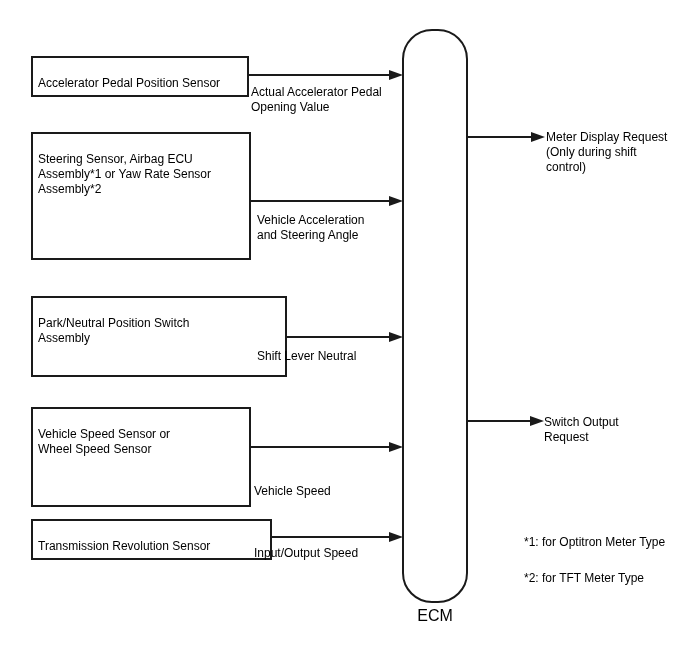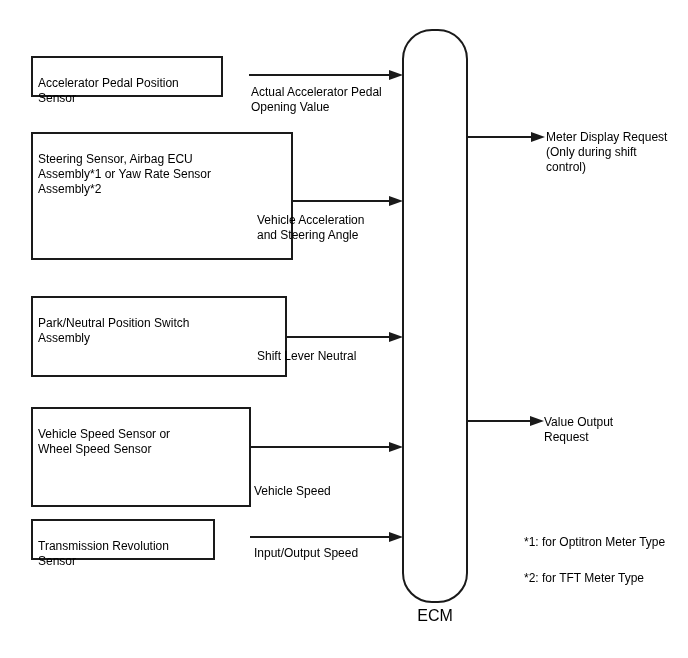--- a/index.html
+++ b/index.html
@@ -90,41 +90,41 @@
     <g>
       <line x1="467" y1="137" x2="532" y2="137"></line>
       <polygon points="545,137 531,132 531,142"></polygon>
     </g>
     <g>
       <line x1="467" y1="421" x2="531" y2="421"></line>
       <polygon points="544,421 530,416 530,426"></polygon>
     </g>
   </svg>
 
-  <div class="sensor-box" style="left:31px; top:56px; width:192px; height:41px;">
+  <div class="sensor-box" style="left:31px; top:56px; width:218px; height:41px;">
     <span>Accelerator Pedal Position Sensor</span>
   </div>
 
-  <div class="sensor-box" style="left:31px; top:132px; width:262px; height:128px;">
+  <div class="sensor-box" style="left:31px; top:132px; width:220px; height:128px;">
     <span>Steering Sensor, Airbag ECU
 Assembly*1 or Yaw Rate Sensor
 Assembly*2</span>
   </div>
 
   <div class="sensor-box" style="left:31px; top:296px; width:256px; height:81px;">
     <span>Park/Neutral Position Switch
 Assembly</span>
   </div>
 
   <div class="sensor-box" style="left:31px; top:407px; width:220px; height:100px;">
     <span>Vehicle Speed Sensor or
 Wheel Speed Sensor</span>
   </div>
 
-  <div class="sensor-box" style="left:31px; top:519px; width:184px; height:41px;">
+  <div class="sensor-box" style="left:31px; top:519px; width:241px; height:41px;">
     <span>Transmission Revolution Sensor</span>
   </div>
 
   <div class="txt" style="left:251px; top:85px;">Actual Accelerator Pedal
 Opening Value</div>
 
   <div class="txt" style="left:257px; top:213px;">Vehicle Acceleration
 and Steering Angle</div>
 
   <div class="txt" style="left:257px; top:349px;">Shift Lever Neutral</div>
@@ -133,20 +133,20 @@
 
   <div class="txt" style="left:254px; top:546px;">Input/Output Speed</div>
 
   <div class="ecm-shape"></div>
   <div class="ecm-label">ECM</div>
 
   <div class="txt" style="left:546px; top:130px;">Meter Display Request
 (Only during shift
 control)</div>
 
-  <div class="txt" style="left:544px; top:415px;">Value Output
+  <div class="txt" style="left:544px; top:415px;">Switch Output
 Request</div>
 
   <div class="txt" style="left:524px; top:535px;">*1: for Optitron Meter Type</div>
 
   <div class="txt" style="left:524px; top:571px;">*2: for TFT Meter Type</div>
 
 </div>
 
 </body></html>

